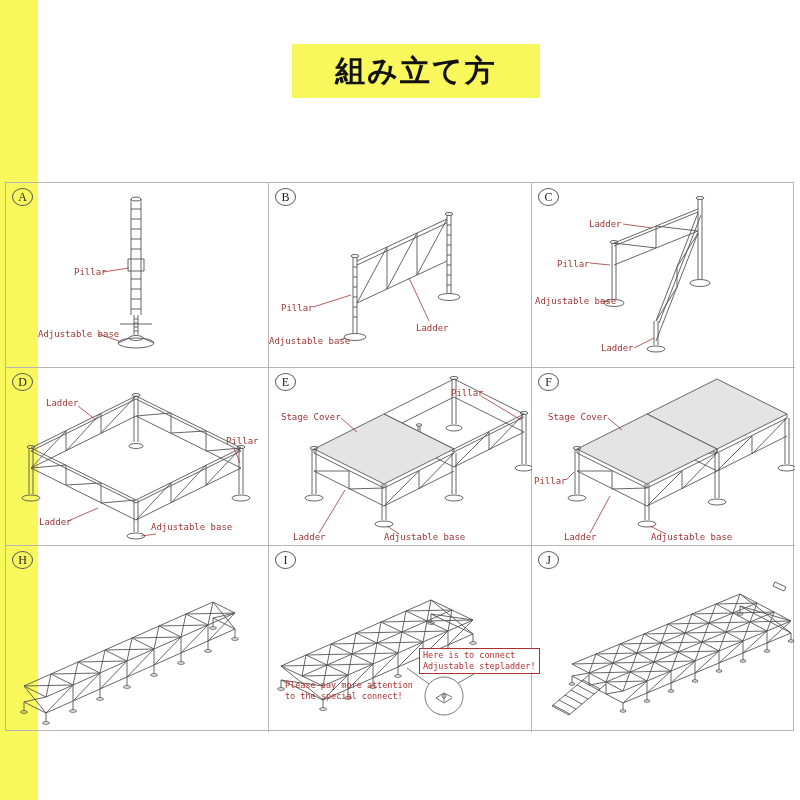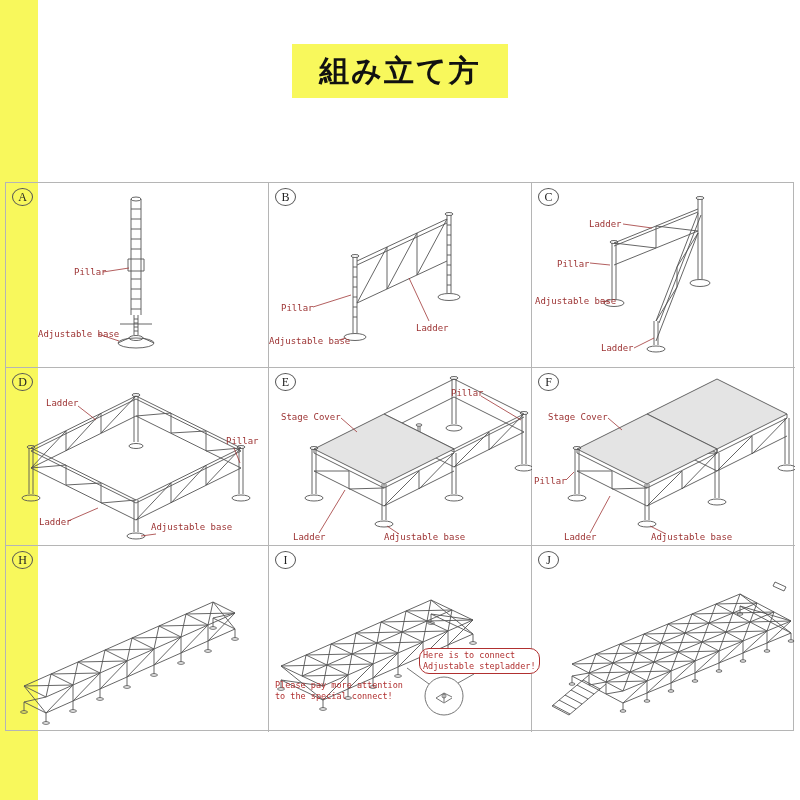--- a/index.html
+++ b/index.html
@@ -2,21 +2,21 @@
 <html><head>
 <meta charset="utf-8">
 <style>
   html,body{margin:0;padding:0;}
   body{
     width:800px;height:800px;position:relative;background:#ffffff;
     font-family:"Liberation Sans",sans-serif;overflow:hidden;
   }
   .stripe{position:absolute;left:0;top:0;width:38px;height:800px;background:#f8f85c;}
   .banner{
-    position:absolute;left:292px;top:44px;width:216px;height:54px;background:#f8f85c;
+    position:absolute;left:292px;top:44px;width:248px;height:54px;background:#f8f85c;
     display:flex;align-items:center;justify-content:center;
     font-size:30px;font-weight:600;letter-spacing:2px;color:#111;
     font-family:"DejaVu Sans",sans-serif;
   }
   .grid{
     position:absolute;left:5px;top:182px;width:789px;height:549px;
     display:grid;grid-template-columns:263px 263px 263px;grid-template-rows:185px 178px 186px;
     border:1px solid #b5b5b5;box-sizing:border-box;
   }
   .cell{position:relative;border-right:1px solid #b5b5b5;border-bottom:1px solid #b5b5b5;box-sizing:border-box;}
@@ -27,21 +27,21 @@
     border-radius:50%;display:flex;align-items:center;justify-content:center;
     font:12px "Liberation Serif",serif;color:#222;z-index:3;
   }
   .draw{position:absolute;left:0;top:0;z-index:1;}
   .lbl{
     position:absolute;z-index:2;font:9px "DejaVu Sans Mono",monospace;
     color:#9c3232;white-space:nowrap;text-align:center;
   }
   .note{
     position:absolute;z-index:2;font:8.5px "DejaVu Sans Mono",monospace;
-    color:#b03030;line-height:11px;white-space:nowrap;border-radius:10px;
+    color:#b03030;line-height:11px;white-space:nowrap;
   }
   .note.boxed{border:1px solid #b03030;padding:1px 3px;background:#fff;}
 </style>
 </head>
 <body>
 
 <div class="stripe"></div>
 <div class="banner">組み立て方</div>
 
 <div class="grid">
@@ -327,21 +327,21 @@
         <path d="M162 68 L204 88 M162 54 L204 88 M162 68 L204 74 M162 68 V76"></path>
           <ellipse cx="162" cy="77" rx="3.5" ry="1.3"></ellipse>
       </g>
       <g stroke="#666" stroke-width="0.9" fill="none">
         <circle cx="175" cy="150" r="19"></circle>
         <path d="M167 152 L175 147 L183 151 M175 147 V156 M167 152 L175 157 L183 152"></path>
         <circle cx="175" cy="150" r="2"></circle>
         <path d="M160 138 L138 122 M189 137 L205 128"></path>
       </g>
     </svg>
-    <span class="note" style="left:6px;top:134px">
+    <span class="note" style="left:16px;top:134px">
       <span>Please pay more attention</span><br>
       <span>to the special connect!</span>
     </span>
     <span class="note boxed" style="left:150px;top:102px">
       <span>Here is to connect</span><br>
       <span>Adjustable stepladder!</span>
     </span>
   </div>
 
   <div class="cell">

